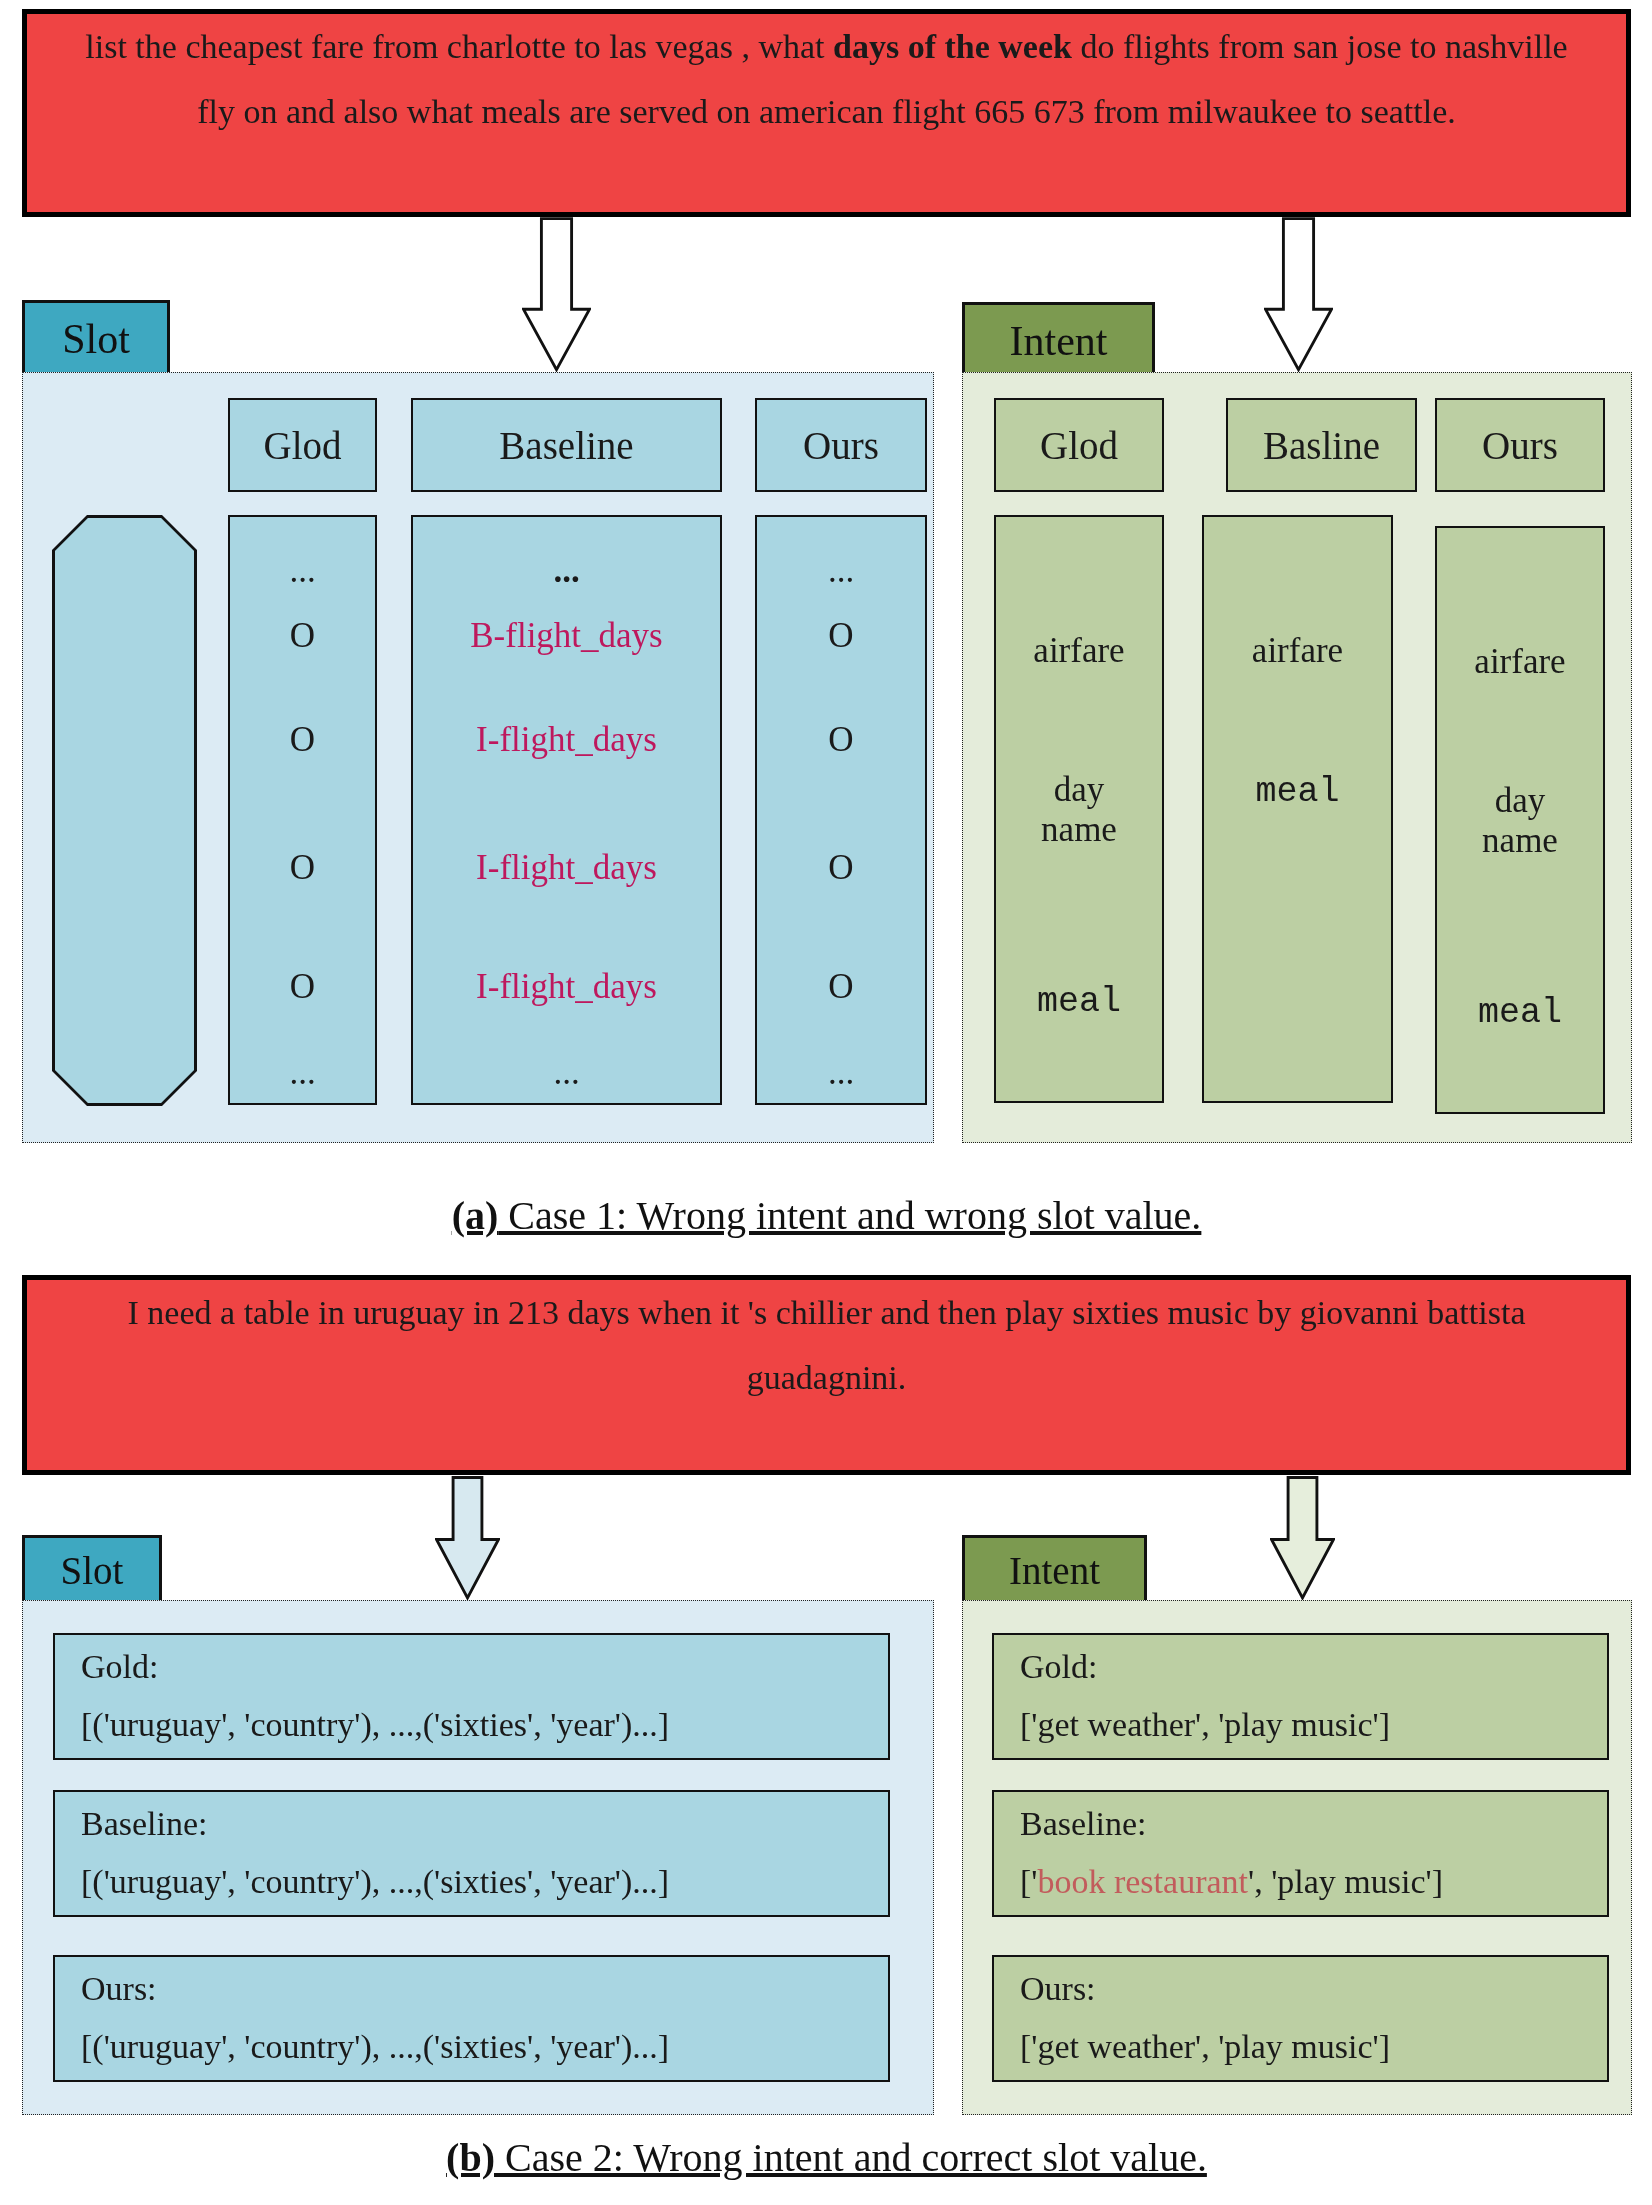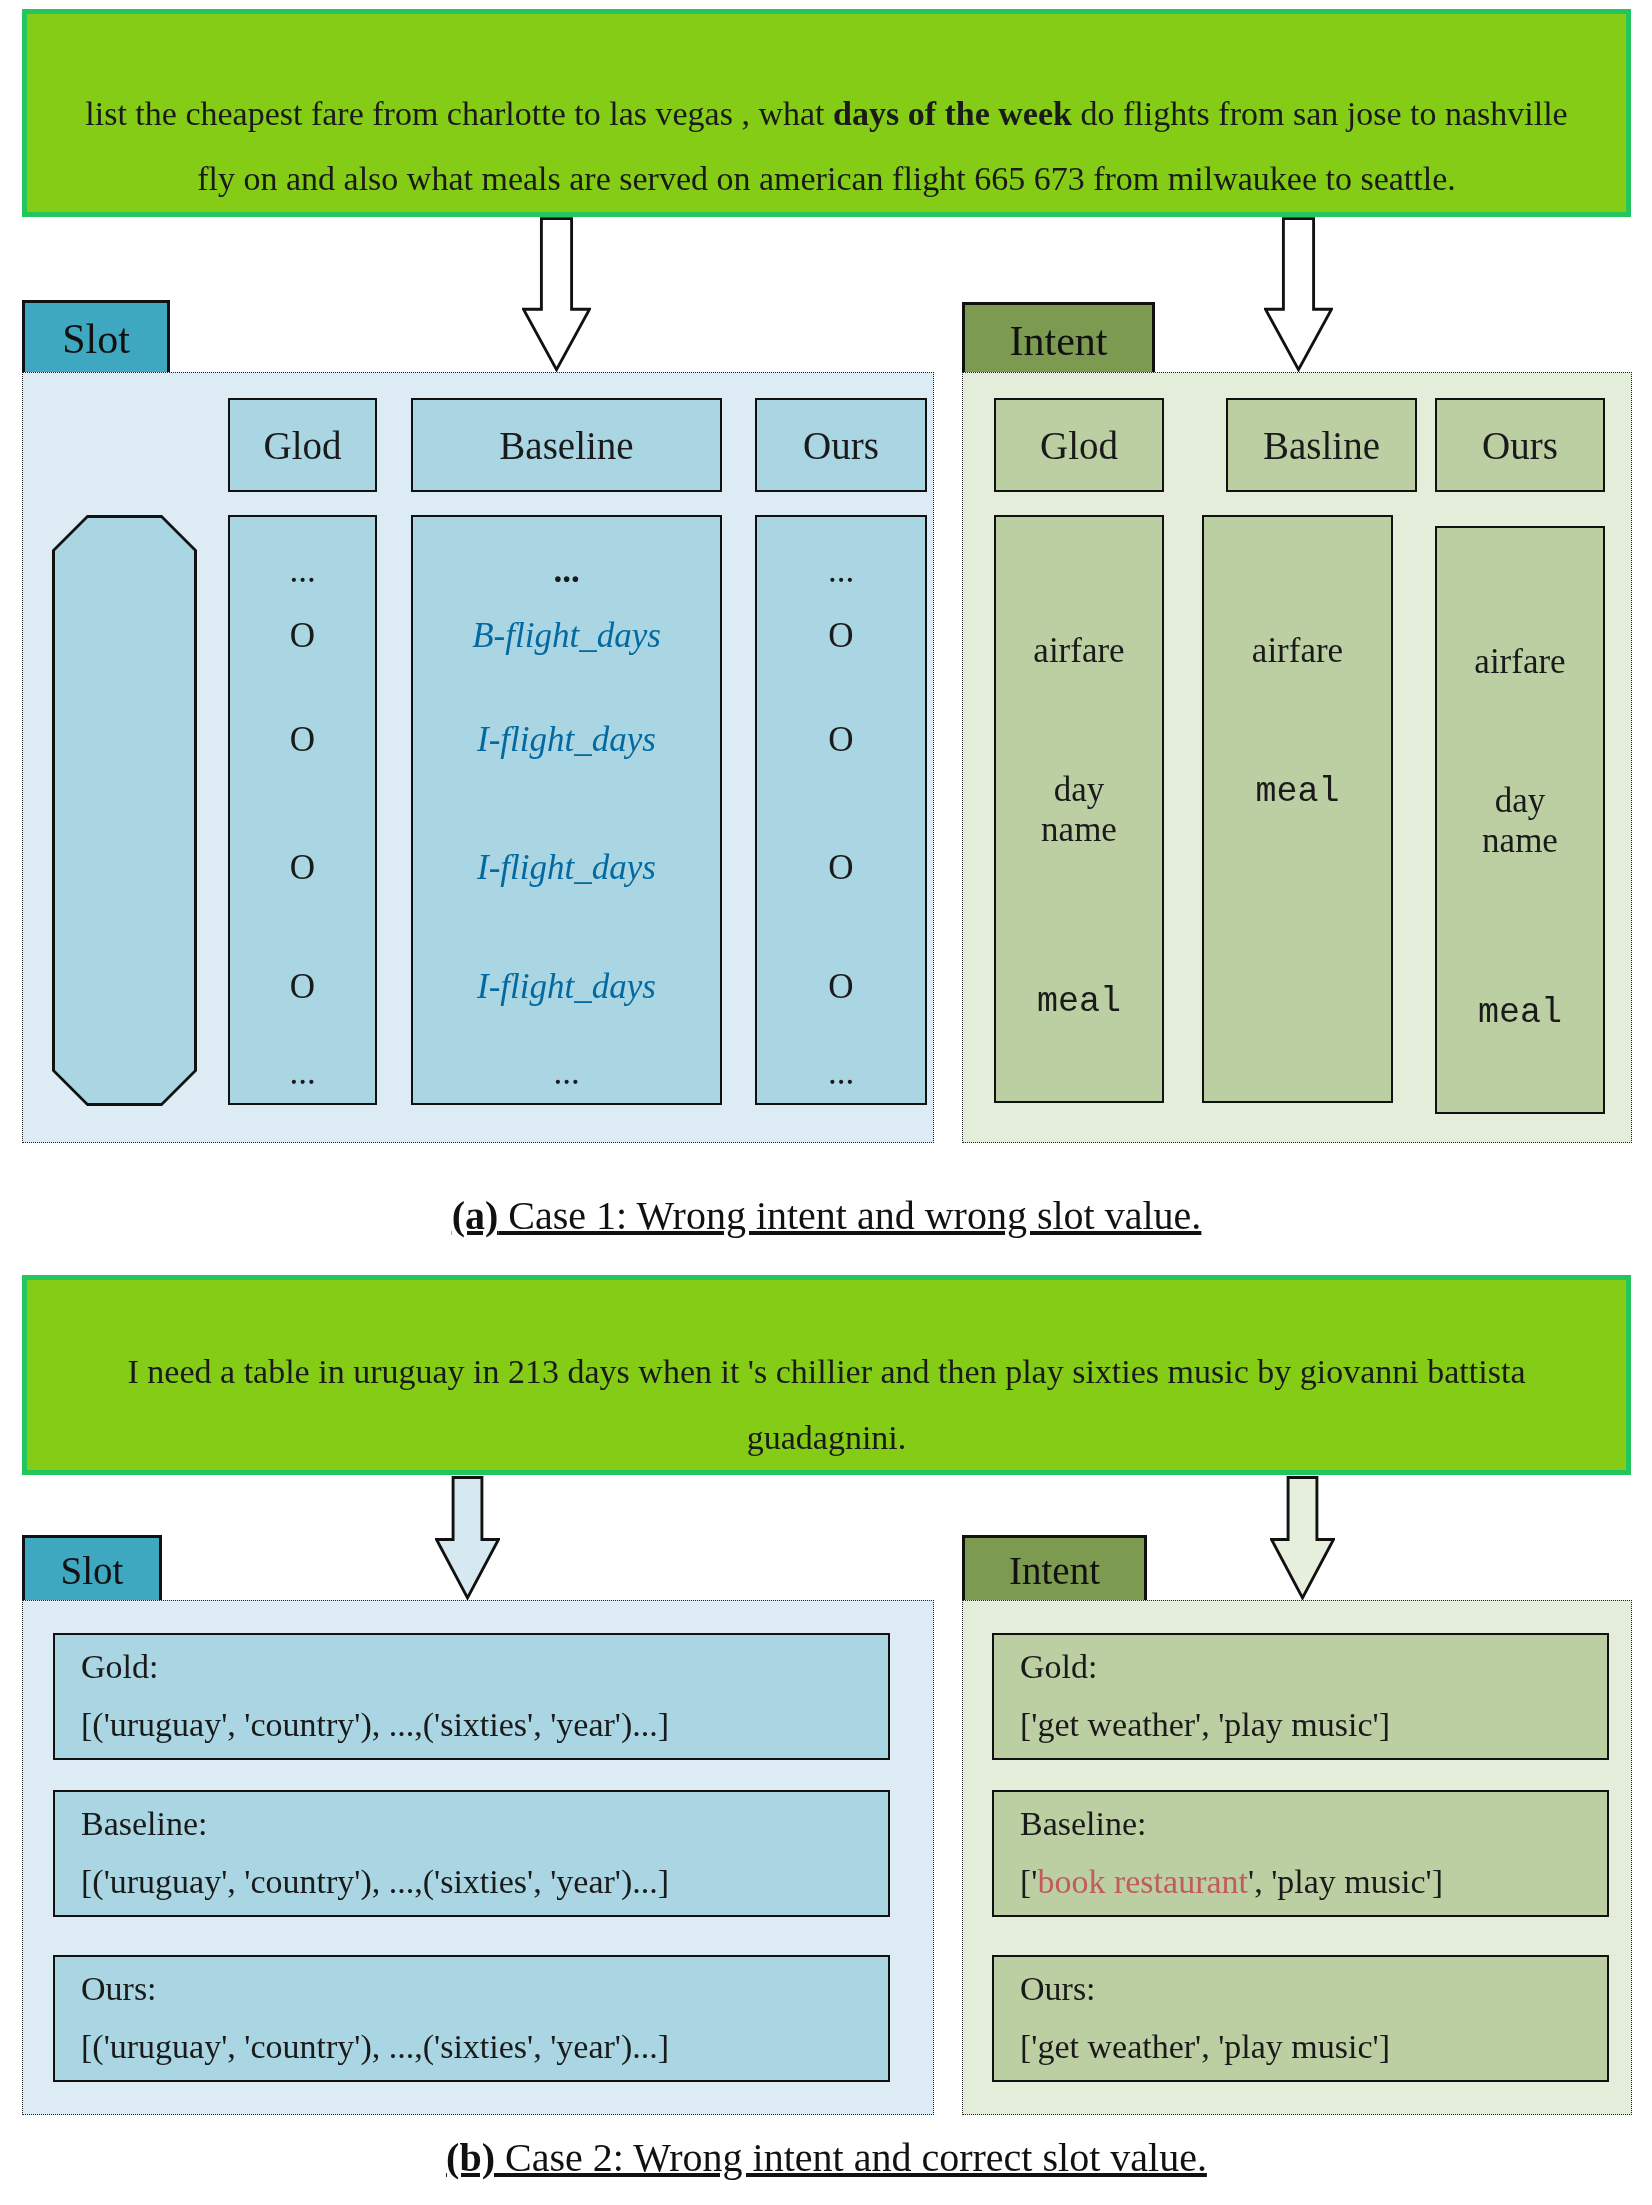--- a/index.html
+++ b/index.html
@@ -3,22 +3,22 @@
 <meta charset="utf-8">
 <style>
   html,body{margin:0;padding:0;background:#ffffff;}
   .page{
     position:relative; width:1653px; height:2205px; background:#ffffff;
     font-family:"Liberation Serif","DejaVu Serif",serif; color:#1a1a1a;
     overflow:hidden;
   }
   
   .qbox{
-    position:absolute; background:#84cc16; border:5px solid #22c55e;
-    display:flex; align-items:flex-end; justify-content:center; text-align:center;
+    position:absolute; background:#ef4444; border:5px solid #000000;
+    display:flex; align-items:flex-start; justify-content:center; text-align:center;
   }
   .qbox .qtext{font-size:34px; line-height:1.92; padding:0 58px;}
   .qbox .qbold{font-weight:bold;}
   
   .arrow{position:absolute;}
   .arrow svg{display:block; width:100%; height:100%;}
   
   .taglabel{
     position:absolute; border:3.6px solid #111; display:flex;
     align-items:center; justify-content:center; font-size:42px; color:#111;
@@ -35,21 +35,21 @@
     justify-content:center; font-size:39px;
   }
   .hdr.blue{background:#a9d6e2;}
   .hdr.green{background:#bccfa3;}
   .col{position:absolute; border:2.9px solid #111;}
   .col.blue{background:#a9d6e2;}
   .col.green{background:#bccfa3;}
   .col .rows{position:absolute; inset:0; display:flex; flex-direction:column; align-items:center; padding-top:29px; box-sizing:border-box;}
   .cell{display:flex; align-items:center; justify-content:center; font-size:35px; text-align:center; white-space:pre-line;}
   .cell.bold{font-weight:bold;}
-  .cell.red{color:#0369a1;font-style:italic;}
+  .cell.red{color:#be185d;}
   
   .sr1{height:51px;} .sr2{height:80px;} .sr3{height:130px;}
   .sr4{height:130px;} .sr5{height:112px;} .sr6{height:61px;}
   
   .int-rows{padding-top:80px !important;}
   .ir1{height:108px;} .ir2{height:210px;} .ir3{height:174px;font-family:Liberation Mono, monospace;}
   
   .word-col{position:absolute;}
   .octa-outer{
     position:absolute; inset:0; background:#111;

